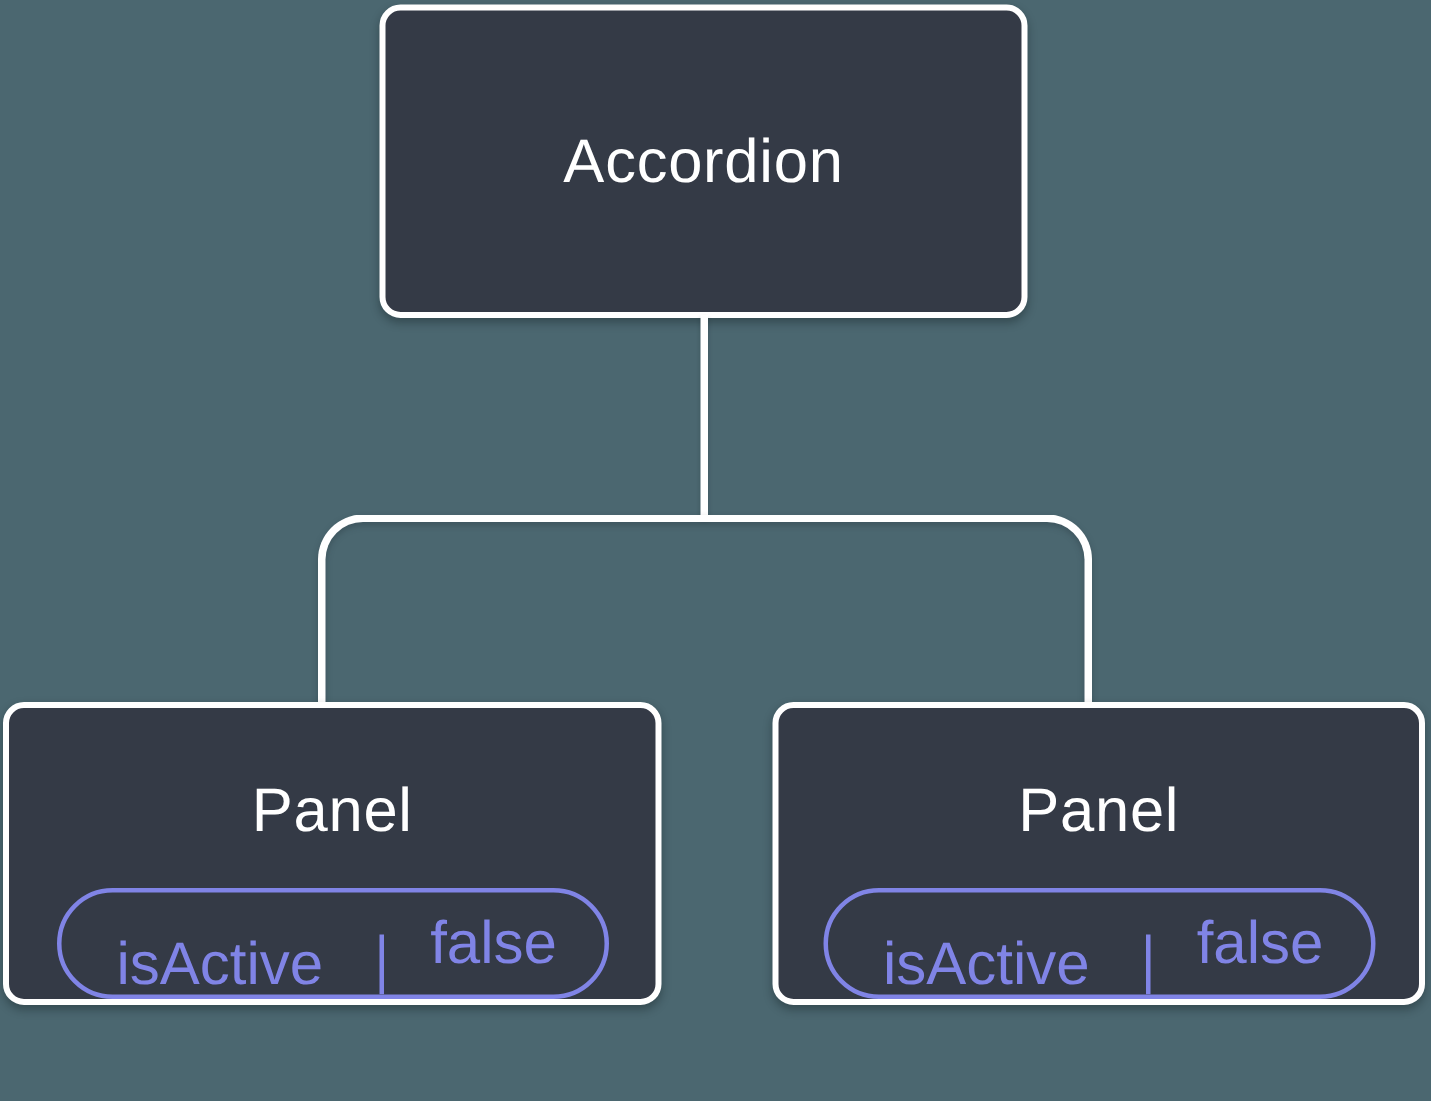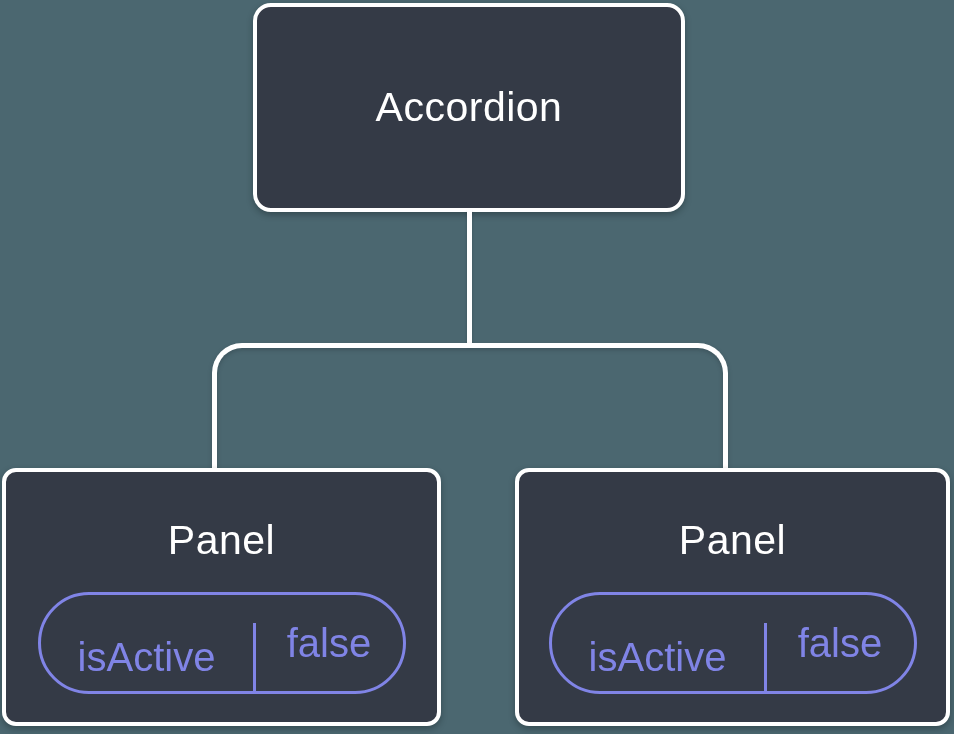--- a/index.html
+++ b/index.html
@@ -25,32 +25,31 @@
     box-shadow: 0 3px 6px rgba(15, 25, 30, 0.35);
   }
   .node-root {
     left: 253px;
     top: 3px;
     width: 432px;
     height: 209px;
     display: flex;
     align-items: center;
     justify-content: center;
-    border-radius: 18px;
   }
   .node-root .node-label {
     color: #ffffff;
     font-size: 41px;
     font-weight: 500;
     letter-spacing: 0.5px;
   }
   .node-panel {
     top: 468px;
     width: 439px;
-    height: 258px;
+    height: 202px;
     display: flex;
     flex-direction: column;
     align-items: center;
   }
   .node-panel-left  { left: 2px; }
   .node-panel-right { left: 515px; width: 435px; }
   .node-panel .node-label {
     margin-top: 46px;
     line-height: 44px;
     color: #ffffff;

